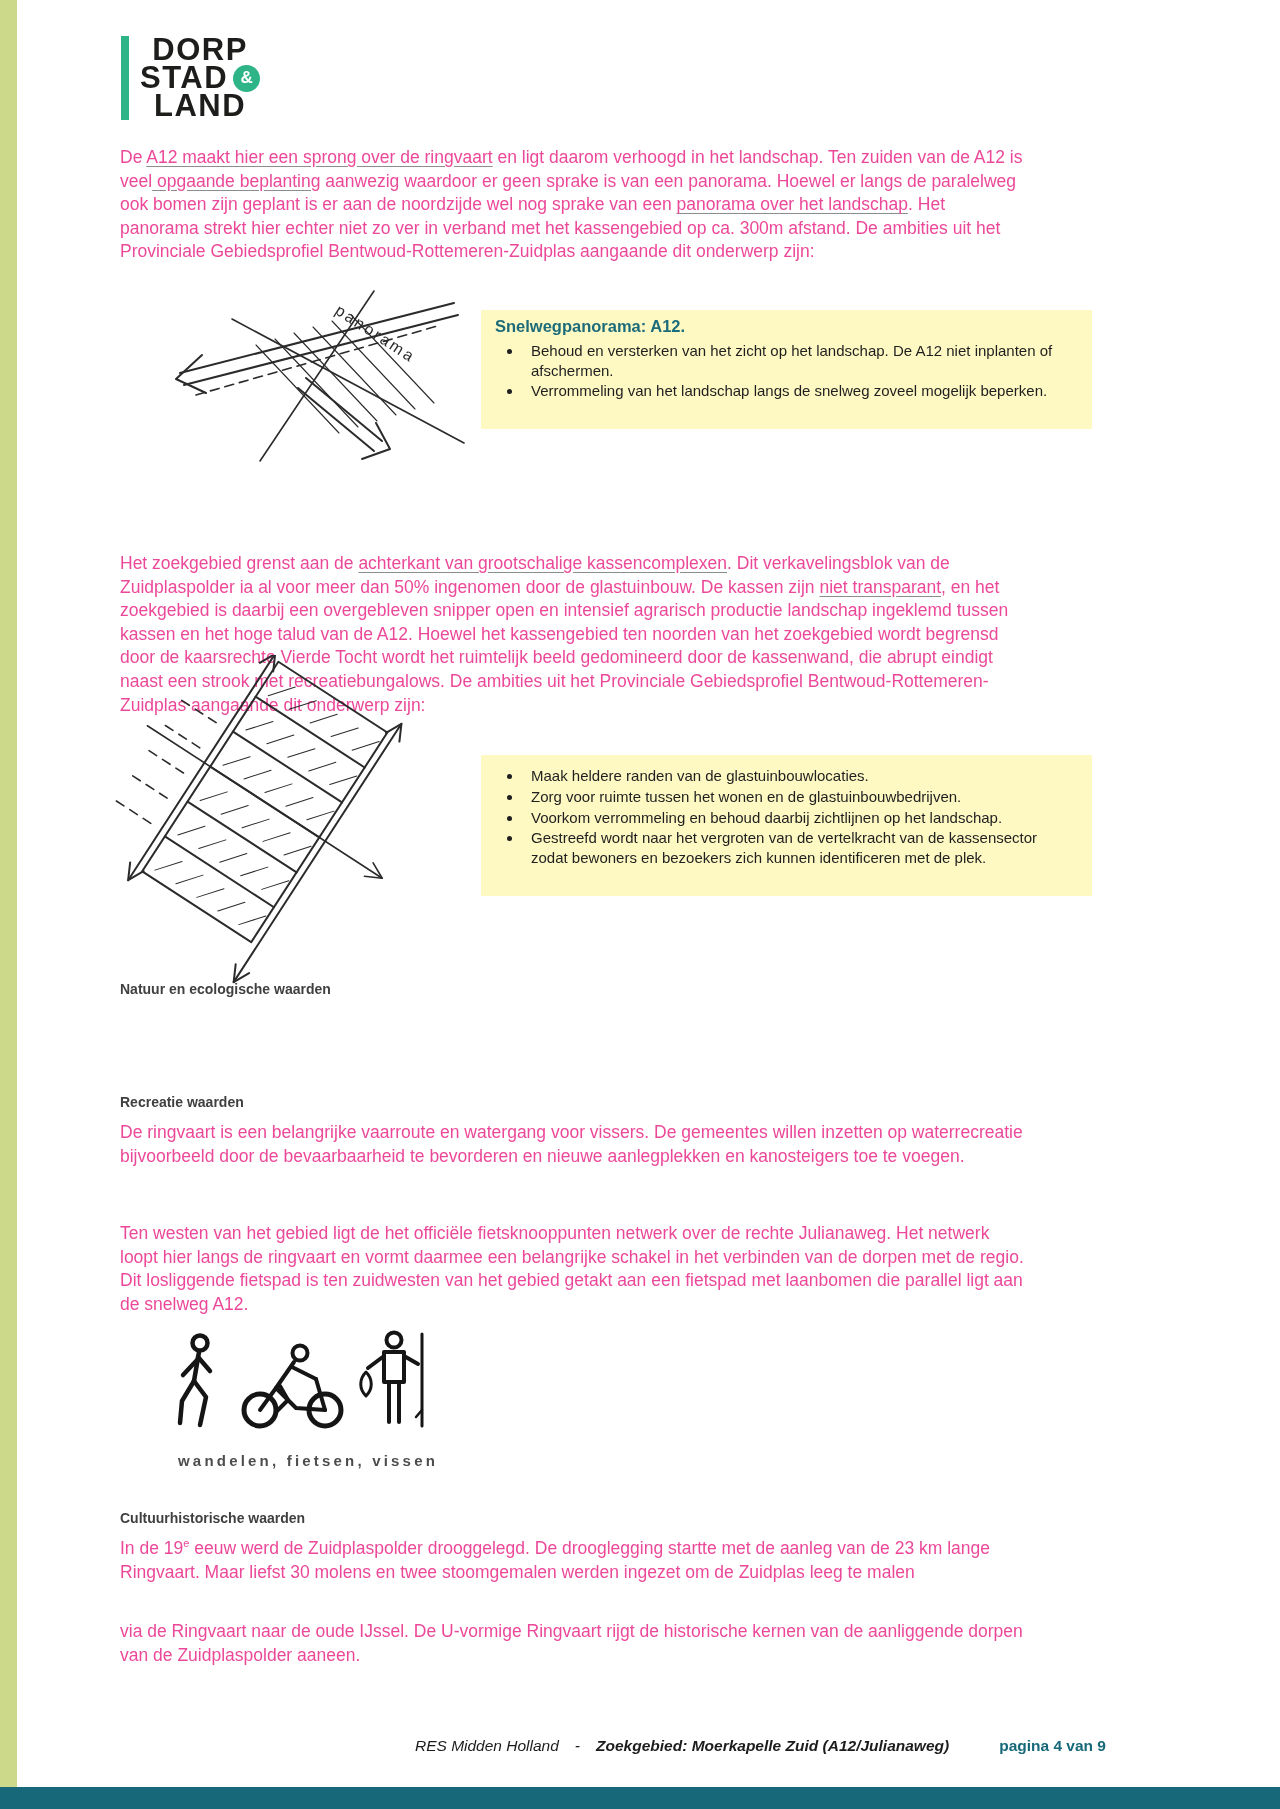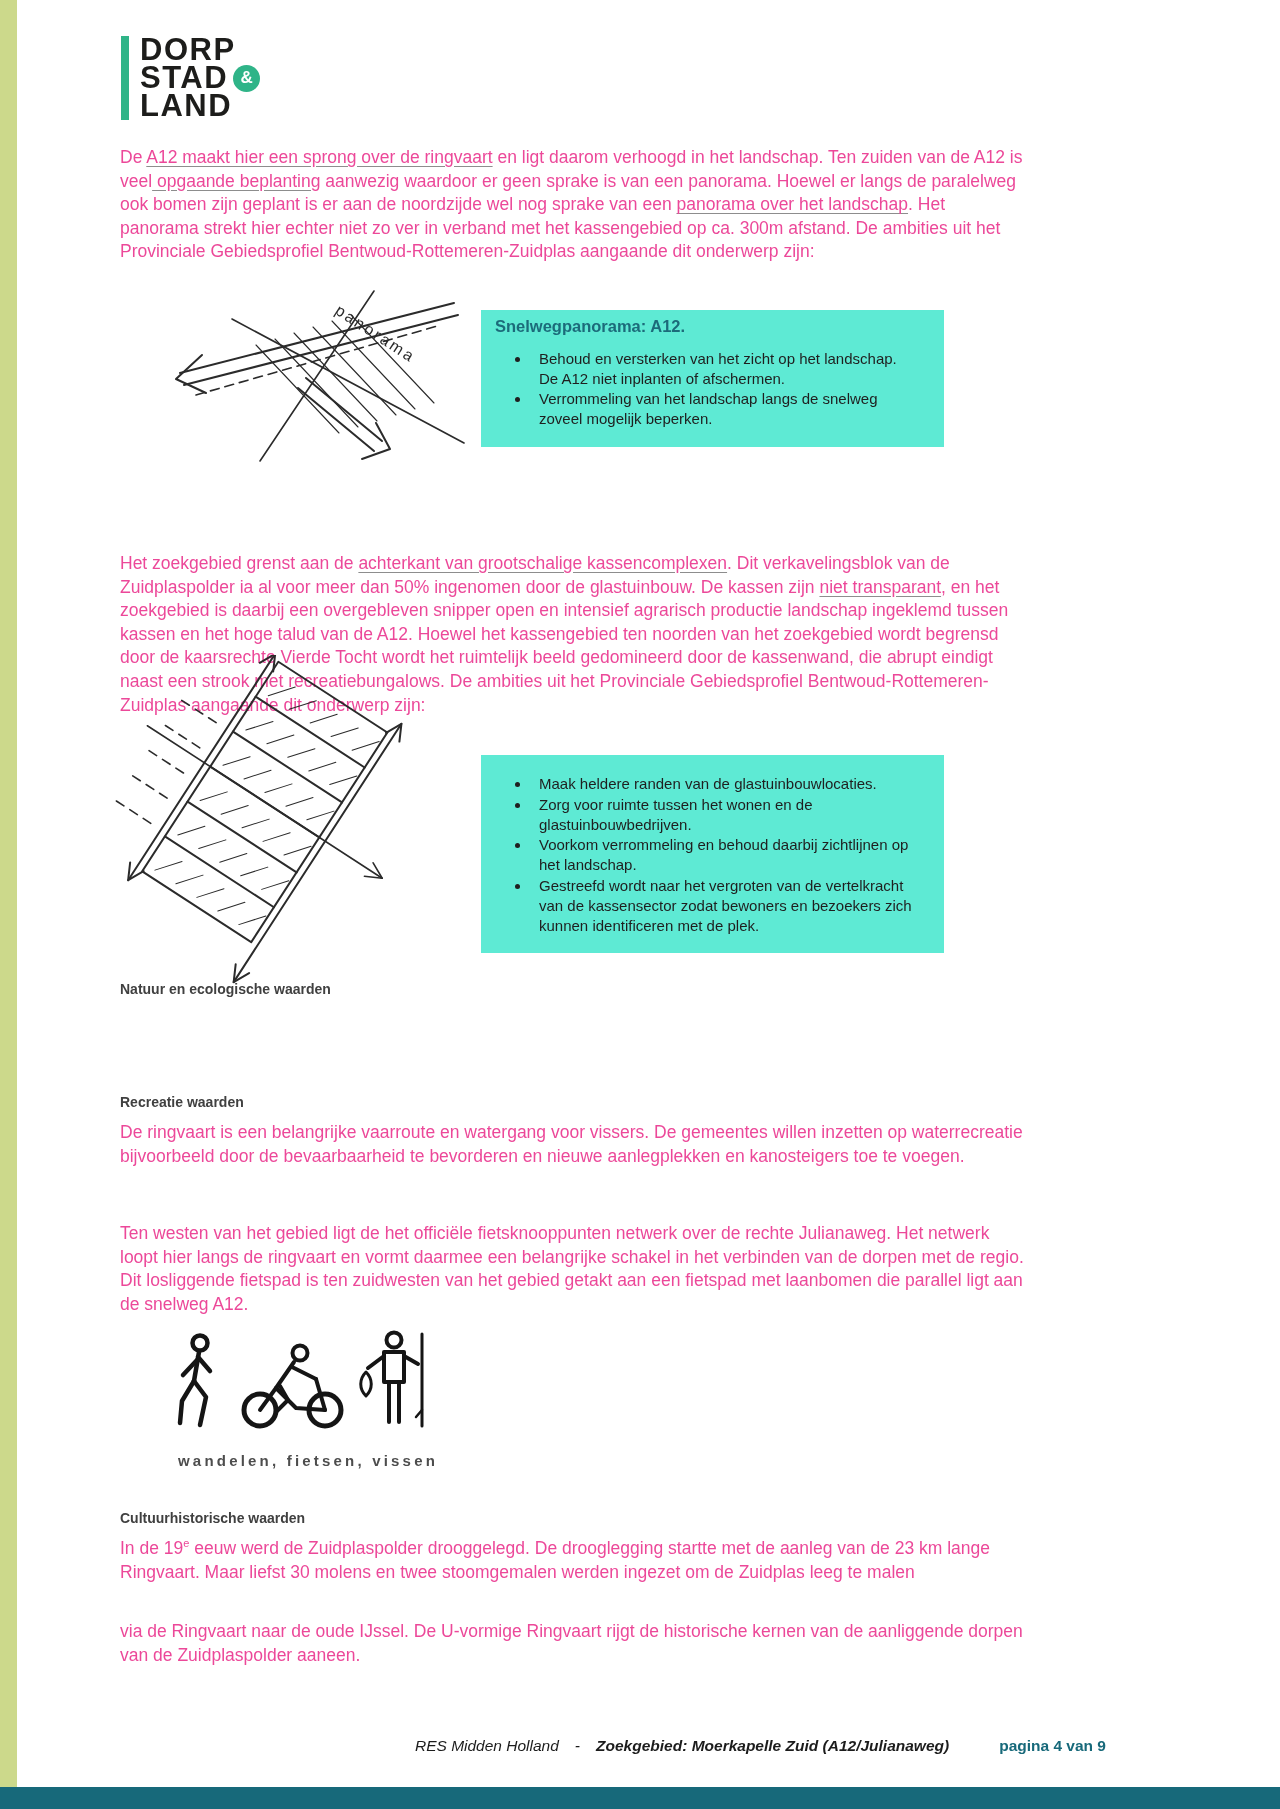--- a/index.html
+++ b/index.html
@@ -3,40 +3,40 @@
 <meta charset="utf-8">
 <style>
   html,body { margin:0; padding:0; background:#ffffff; }
   .page { position:relative; width:1280px; height:1809px; background:#ffffff;
           font-family:"Liberation Sans", sans-serif; color:#3b3b3b; overflow:hidden; }
 
   .stripe { position:absolute; left:0; top:0; width:17px; height:1809px; background:#ccd98b; }
   .bottombar { position:absolute; left:0; bottom:0; width:1280px; height:22px; background:#17697a; }
 
   
-  .logo { position:absolute; left:121px; top:36px; display:flex; }
+  .logo { position:absolute; left:121px; top:36px; display:flex;text-align:center; }
   .logo-bar { width:8px; background:#2fb488; margin-right:11px; }
   .logo-text { font-weight:bold; font-size:31px; line-height:28px; letter-spacing:1.5px; color:#1d1d1b; }
   .logo-row { display:flex; align-items:center; gap:5px; }
   .amp-circle { width:27px; height:27px; border-radius:50%; background:#2fb488; color:#ffffff;
                 font-size:17px; font-weight:bold; display:flex; align-items:center; justify-content:center;
                 letter-spacing:0; }
 
   
   .para { position:absolute; left:120px; width:908px; margin:0; font-size:17.5px; line-height:23.6px; color:#ec4899; }
   .u { text-decoration:underline; text-underline-offset:3px; text-decoration-color:#8d8d8d; color:inherit; }
   sup { font-size:11px; line-height:0; vertical-align:super; }
 
   .h2 { position:absolute; left:120px; margin:0; font-size:14px; font-weight:bold; color:#404040; }
 
   
-  .box { position:absolute; left:481px; width:463px; background:#5eead4; box-sizing:border-box;
-         padding:7px 14px 6px 14px; font-size:15px; line-height:19.8px; color:#1f1f1f; }
+  .box { position:absolute; left:481px; width:611px; background:#fef9c3; box-sizing:border-box;
+         padding:7px 14px 24px 14px; font-size:15px; line-height:19.8px; color:#1f1f1f; }
   .box-title { color:#1c6b7a; font-weight:bold; font-size:16.5px; margin:0 0 3px 0; }
-  .box ul { margin:12px; padding-left:24px; }
+  .box ul { margin:4px; padding-left:24px; }
   .box li { margin:1px 0; padding-left:8px; }
 
   
   .sk { position:absolute; }
   .caption { position:absolute; left:178px; top:1452px; font-size:15px; font-weight:bold;
              letter-spacing:3.2px; color:#4d4d4d; }
 
   
   .footer { position:absolute; top:1737px; left:12px; width:1094px; display:flex; justify-content:flex-end;
             align-items:baseline; font-size:15.5px; color:#1c1c1c; }

